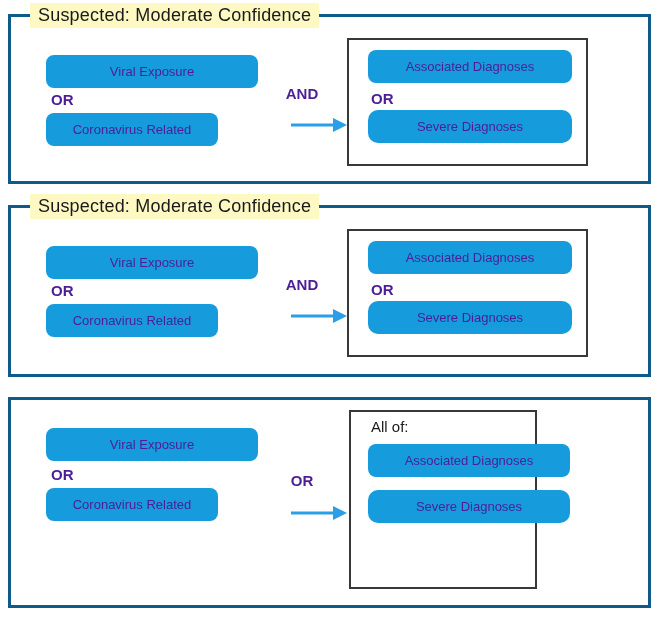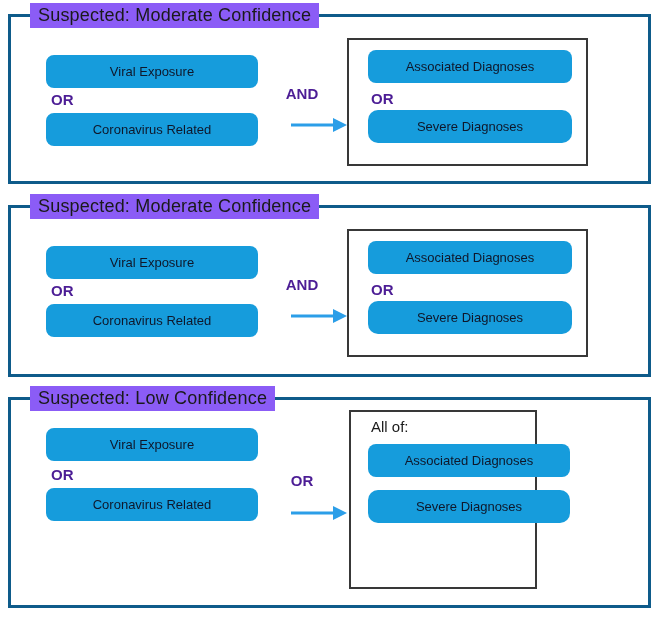--- a/index.html
+++ b/index.html
@@ -9,38 +9,38 @@
     -webkit-font-smoothing:antialiased;
   }
   .panel{
     position:absolute;left:8px;width:643px;box-sizing:border-box;
     border:3px solid #0E5B8A;background:#ffffff;
   }
   .p1{top:14px;height:170px;}
   .p2{top:205px;height:172px;}
   .p3{top:397px;height:211px;}
   .legend{
-    position:absolute;top:-14px;left:19px;background:#8b5cf6;
+    position:absolute;top:-14px;left:19px;background:#fef9c3;
     padding:0 8px;font-size:18px;line-height:25px;color:#1A1A1A;
     white-space:nowrap;letter-spacing:.2px;
   }
   .btn{
     position:absolute;box-sizing:border-box;height:33px;
-    background:#169CDC;border-radius:8px;color:#0f172a;
+    background:#169CDC;border-radius:8px;color:#4c1d95;
     font-size:13px;display:flex;align-items:center;justify-content:center;
     text-align:center;
   }
   .op{
     position:absolute;font-size:15px;font-weight:bold;color:#4c1d95;
     white-space:nowrap;
   }
   
   .b-viral{left:35px;top:38px;width:212px;}
   .op-left{left:40px;top:74px;}
-  .b-corona{left:35px;top:96px;width:212px;}
+  .b-corona{left:35px;top:96px;width:172px;}
   .p3 .b-viral{top:28px;}
   .p3 .op-left{top:66px;}
   .p3 .b-corona{top:88px;}
   
   .connector-op{left:256px;top:68px;width:70px;text-align:center;}
   .arrow{position:absolute;left:280px;top:101px;width:56px;height:14px;}
   .p3 .connector-op{top:72px;}
   .p3 .arrow{top:106px;}
   
   .inner{
@@ -91,21 +91,20 @@
     <polygon points="42,0 56,7 42,14" fill="#2B9EE8"></polygon>
   </svg>
   <div class="inner">
     <div class="btn g1">Associated Diagnoses</div>
     <div class="op g-op">OR</div>
     <div class="btn g2">Severe Diagnoses</div>
   </div>
 </section>
 
 <section class="panel p3">
-  <div class="legend">Suspected: Low Confidence</div>
   <div class="btn b-viral">Viral Exposure</div>
   <div class="op op-left">OR</div>
   <div class="btn b-corona">Coronavirus Related</div>
   <div class="op connector-op">OR</div>
   <svg class="arrow" viewBox="0 0 56 14" xmlns="http://www.w3.org/2000/svg">
     <line x1="0" y1="7" x2="44" y2="7" stroke="#2B9EE8" stroke-width="3"></line>
     <polygon points="42,0 56,7 42,14" fill="#2B9EE8"></polygon>
   </svg>
   <div class="inner">
     <div class="group-header">All of:</div>

